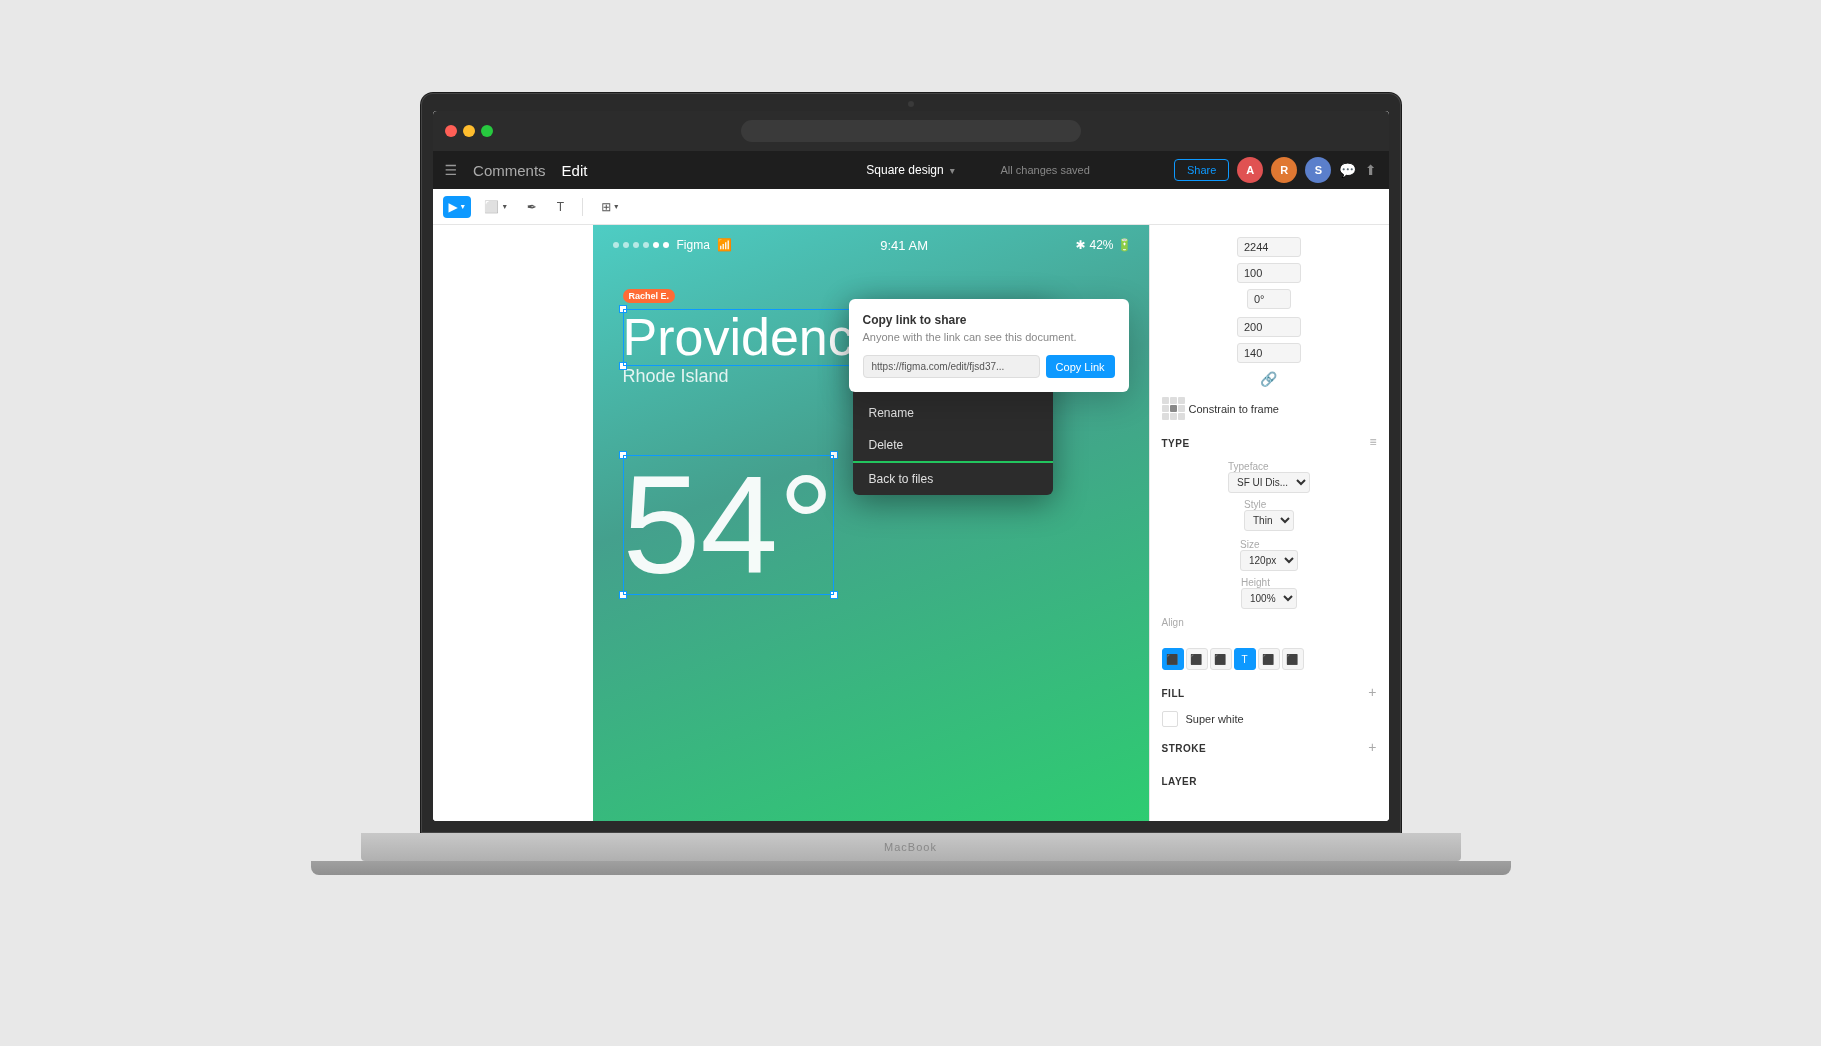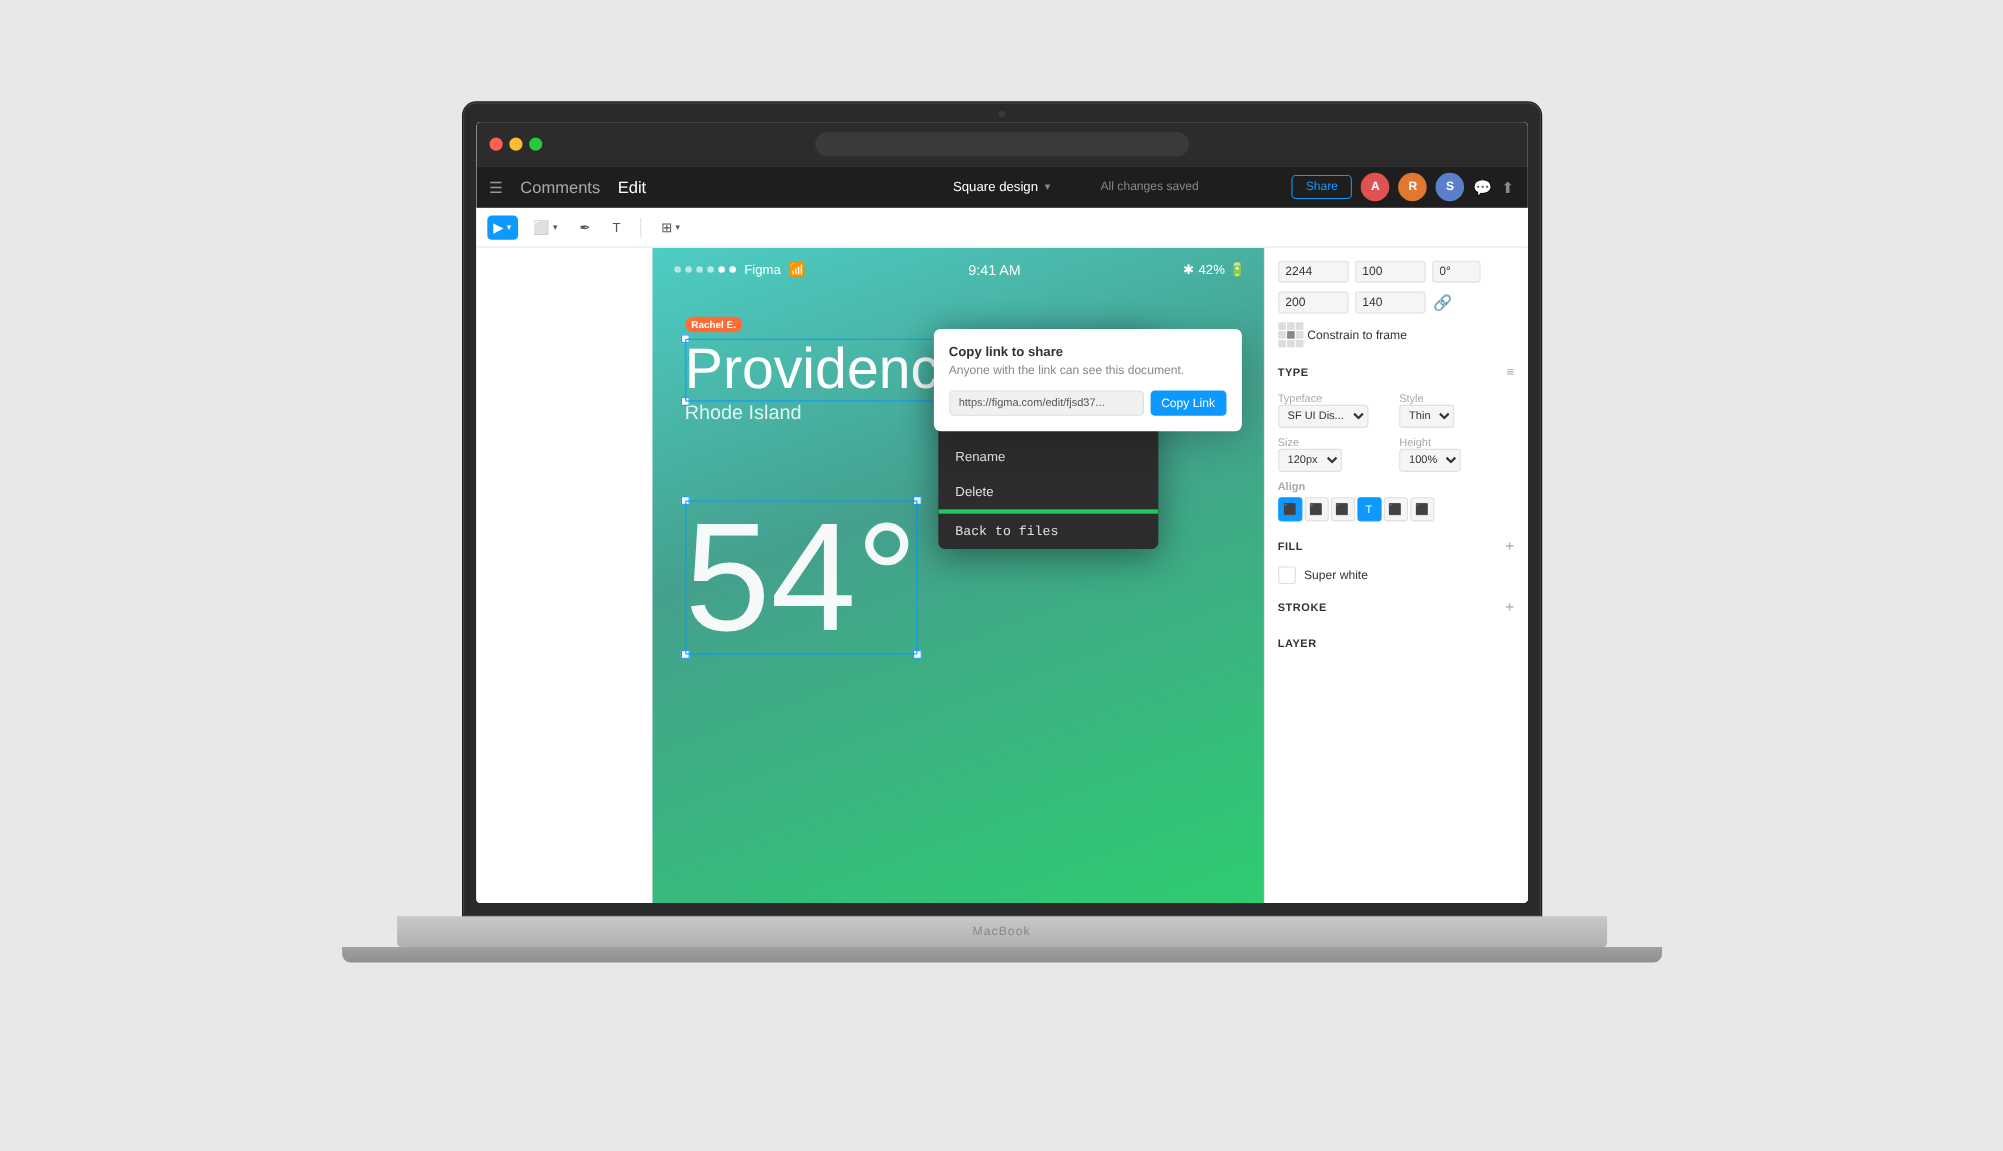--- a/index.html
+++ b/index.html
@@ -368,20 +368,21 @@
       padding: 12px;
       overflow-y: auto;
       font-size: 11px;
     }
 
     .panel-row {
       display: flex;
       align-items: center;
       gap: 6px;
       margin-bottom: 8px;
+      flex-direction: column;
     }
 
     .panel-input {
       background: #f5f5f5;
       border: 1px solid #e0e0e0;
       border-radius: 3px;
       padding: 3px 6px;
       font-size: 11px;
       width: 64px;
       color: #333;
@@ -477,21 +478,21 @@
 
     .dropdown-item {
       padding: 9px 16px;
       font-size: 12px;
       color: #e0e0e0;
       cursor: pointer;
       display: flex;
       align-items: center;
       justify-content: space-between;
     }
-    .dropdown-item.separator { border-top: 4px solid #22c55e; font-family: Liberation Mono, monospace; }
+    .dropdown-item.separator { border-top: 2px solid #22c55e; }
 
     .dropdown-shortcut {
       color: #888;
       font-size: 11px;
     }
 
     
     .share-popup {
       position: absolute;
       top: 74px;
@@ -762,21 +763,21 @@
                 </select>
               </div>
               <div style="flex:1;">
                 <div class="panel-label">Height</div>
                 <select class="panel-select">
                   <option>100%</option>
                 </select>
               </div>
             </div>
 
-            <div class="panel-label" style="margin-bottom:4px;font-weight:bold;">Align</div>
+            <div class="panel-label" style="margin-bottom:20px;">Align</div>
             <div class="align-buttons">
               <div class="align-btn active">⬛</div>
               <div class="align-btn">⬛</div>
               <div class="align-btn">⬛</div>
               <div class="align-btn active" style="background:#0d99ff;color:#fff;border-color:#0d99ff;">T</div>
               <div class="align-btn">⬛</div>
               <div class="align-btn">⬛</div>
             </div>
 
             <div class="panel-section-header">

